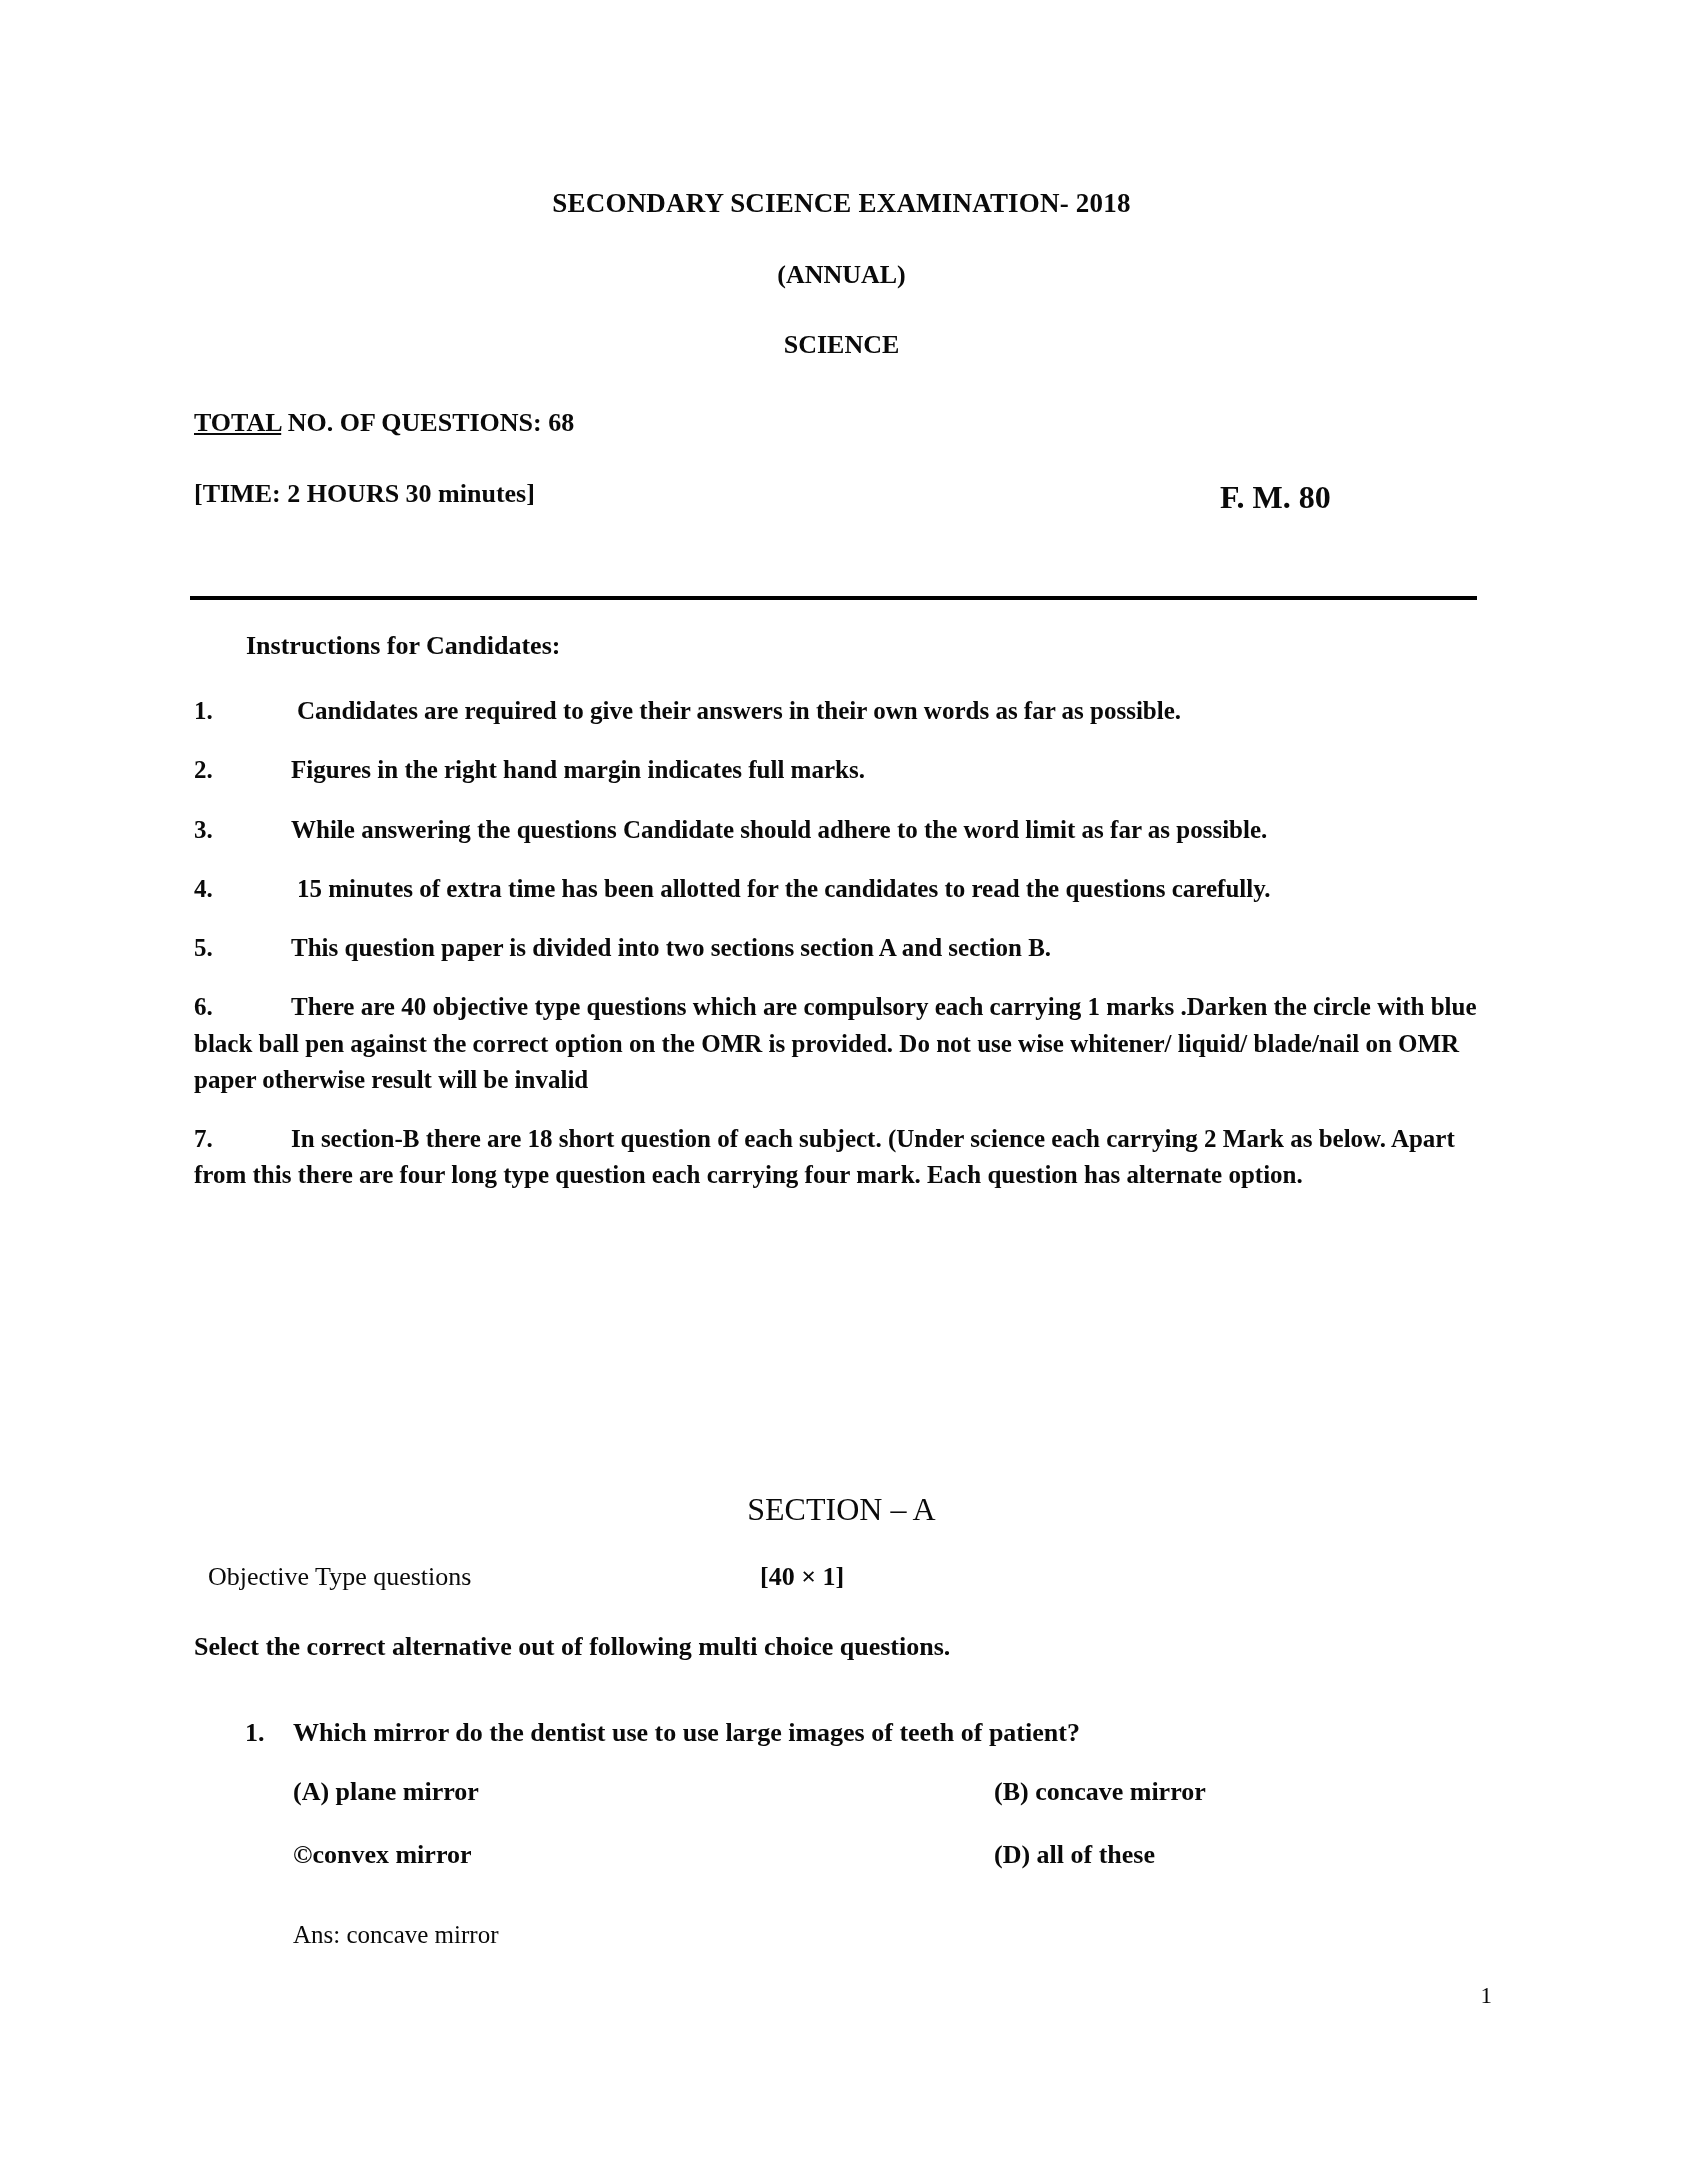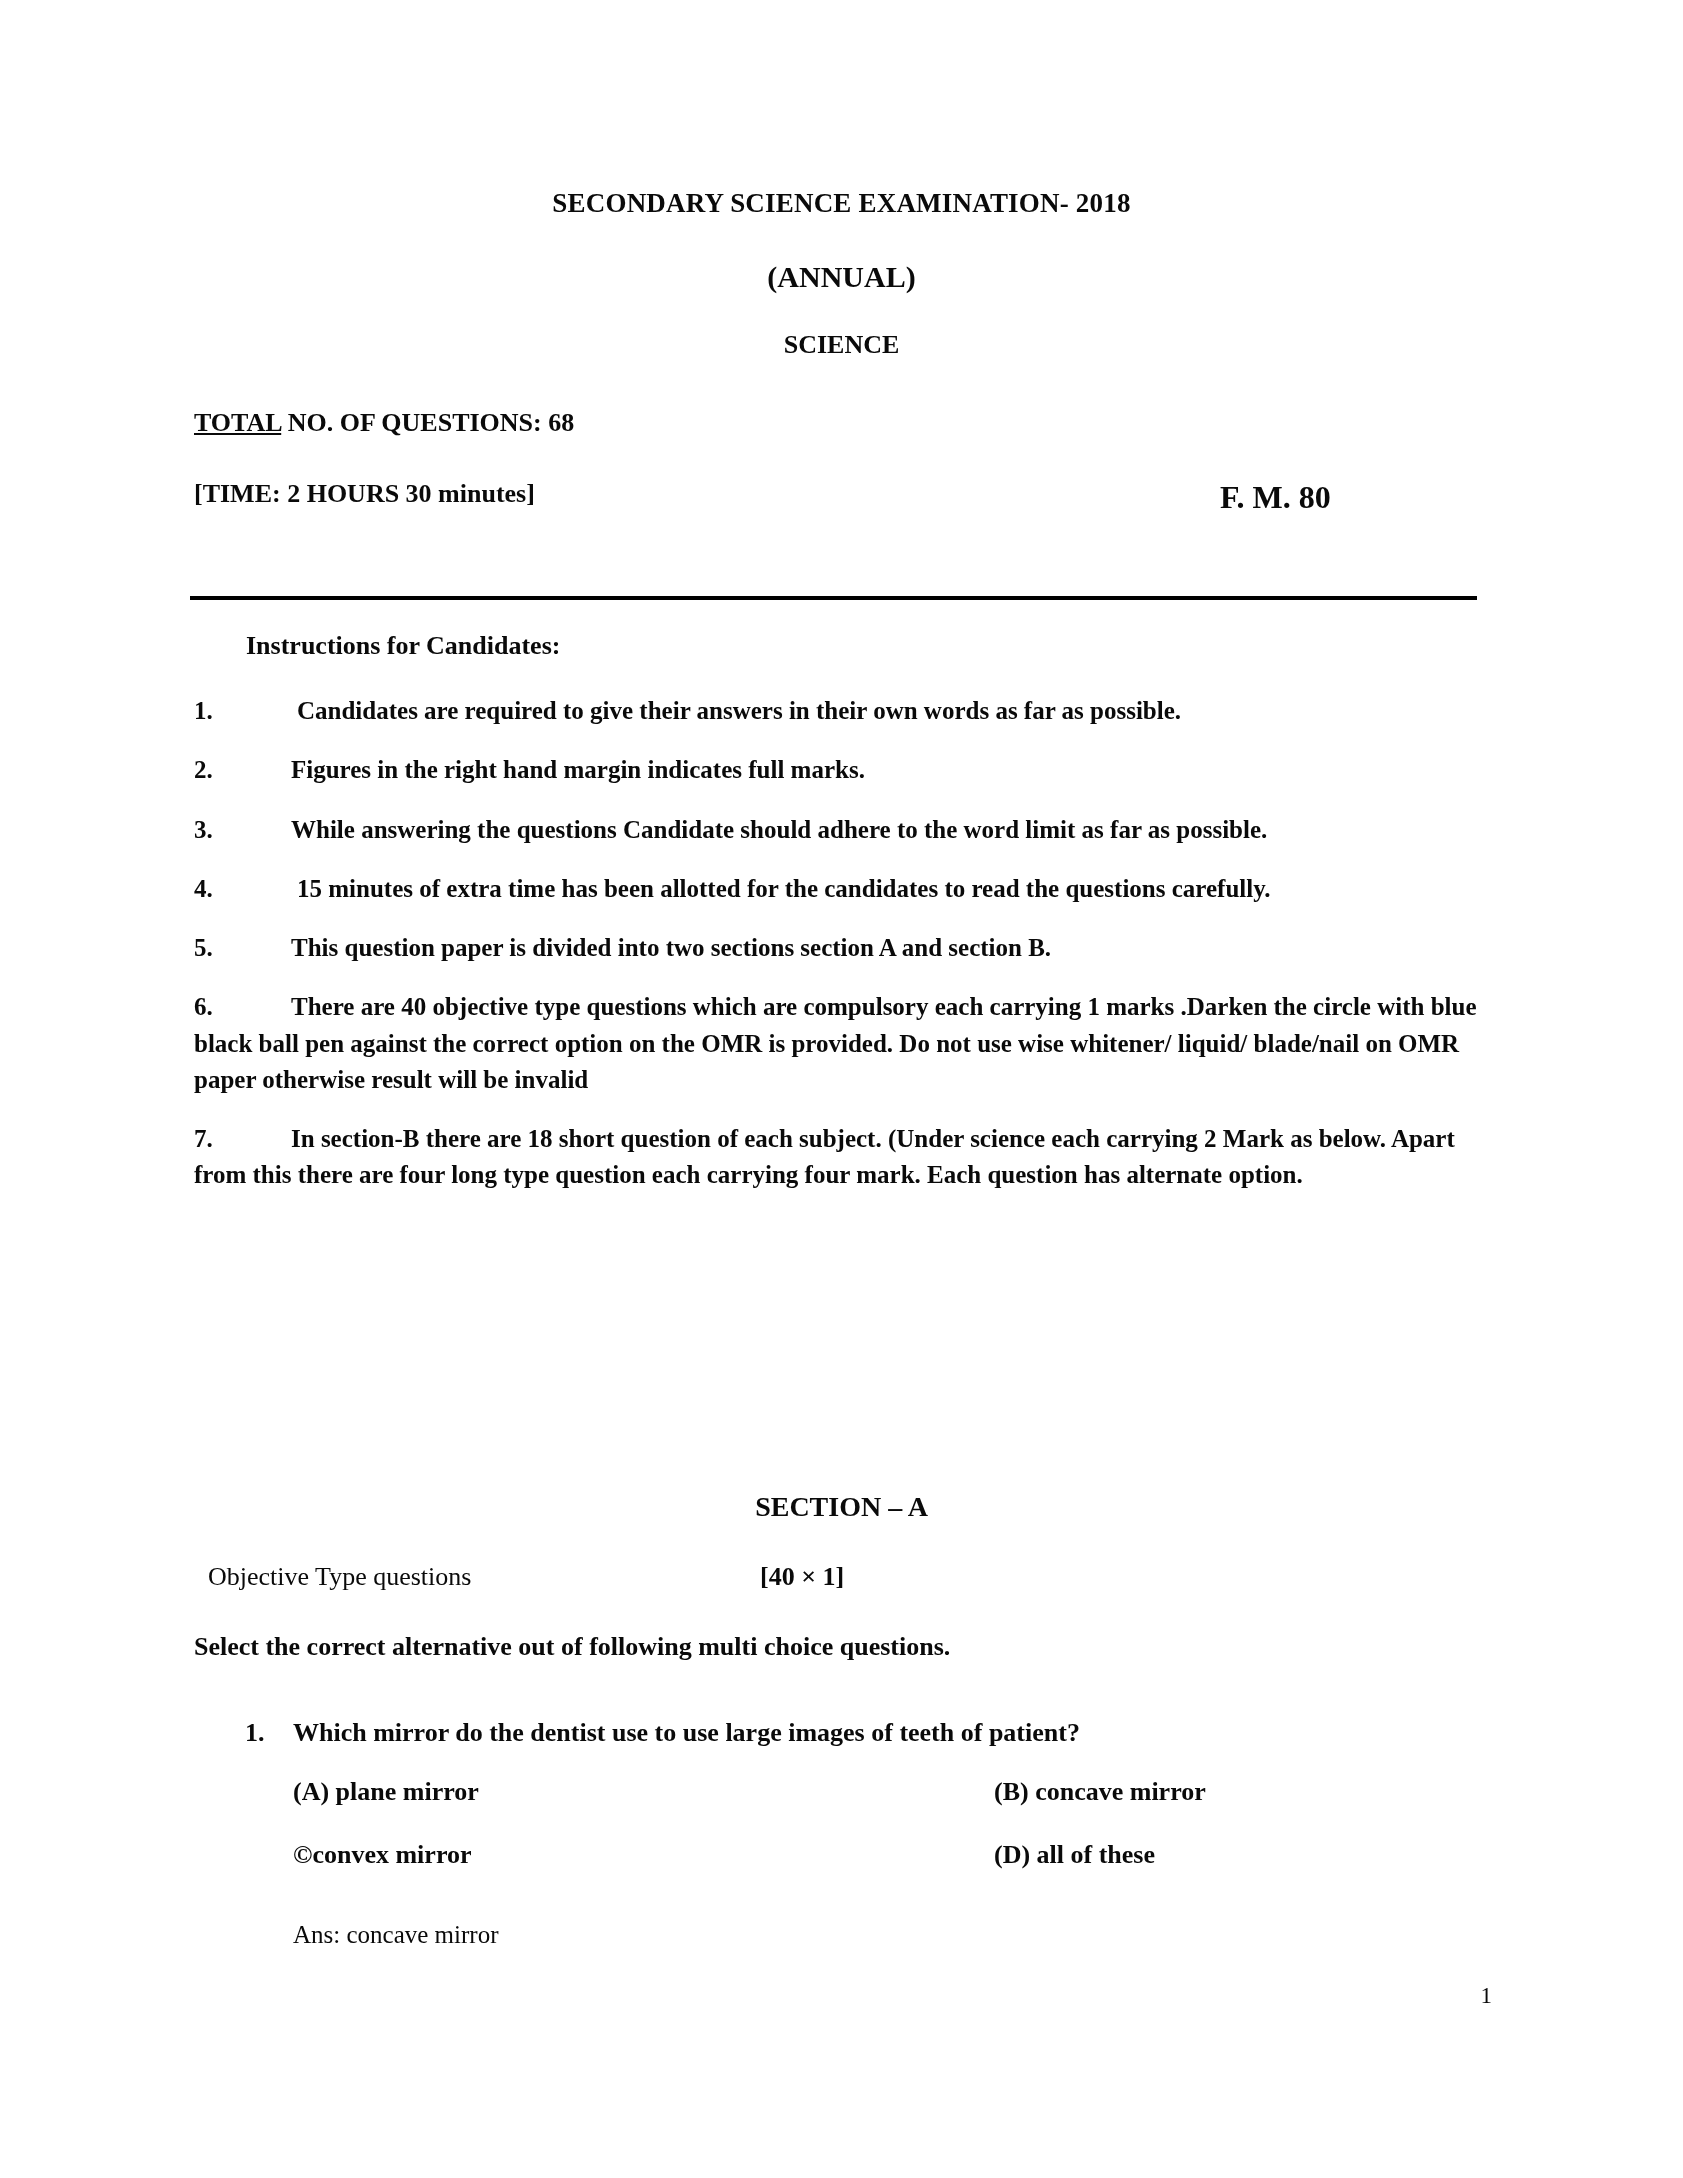--- a/index.html
+++ b/index.html
@@ -30,21 +30,21 @@
     right: 178px;
     top: 188px;
     font-size: 27px;
     letter-spacing: 0.2px;
   }
   .title-annual {
     position: absolute;
     left: 178px;
     right: 178px;
     top: 260px;
-    font-size: 30px;
+    font-size: 26px;
   }
   .title-subject {
     position: absolute;
     left: 178px;
     right: 178px;
     top: 330px;
     font-size: 26px;
   }
 
   .line-total {
@@ -121,22 +121,22 @@
     text-indent: 103px;
   }
 
   
   .section-heading {
     position: absolute;
     left: 178px;
     right: 178px;
     top: 1491px;
     text-align: center;
-    font-size: 28px;
-    font-weight: bold;
+    font-size: 32px;
+    font-weight: normal;
   }
   .objective-label {
     position: absolute;
     left: 208px;
     top: 1562px;
     font-size: 26px;
     font-weight: normal;
     white-space: nowrap;
   }
   .objective-marks {

